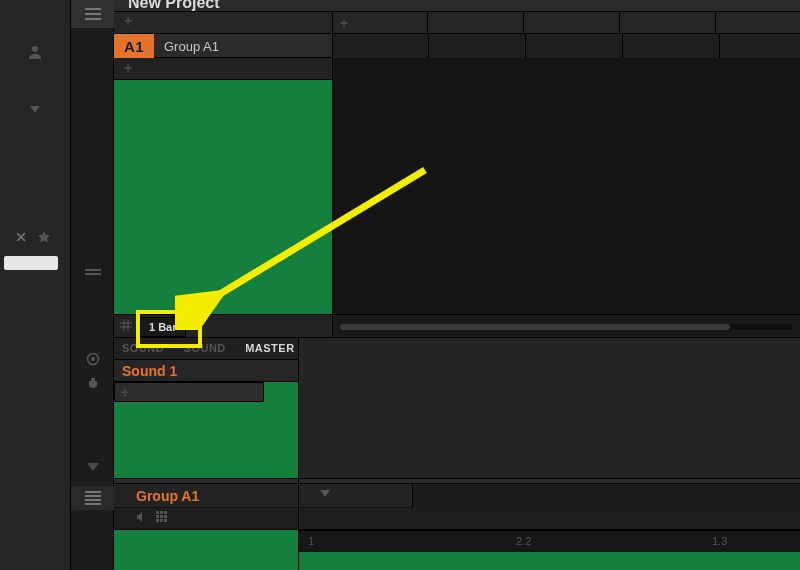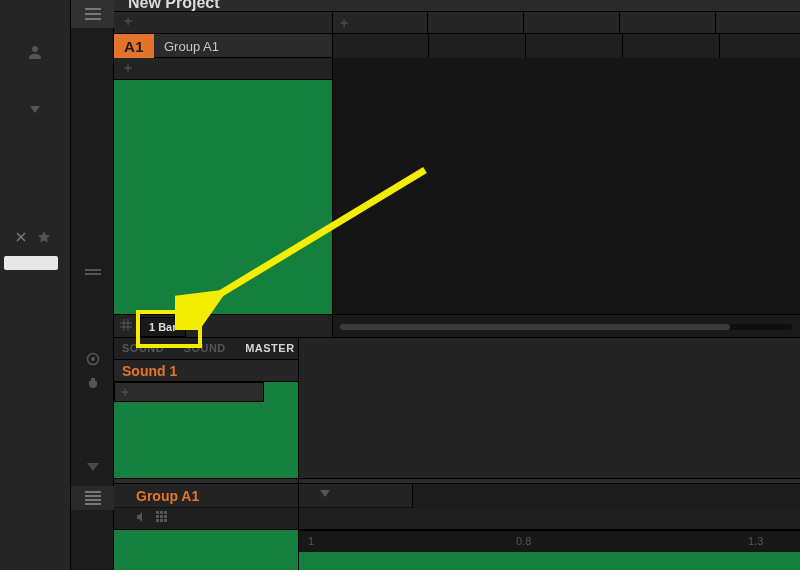--- a/index.html
+++ b/index.html
@@ -257,22 +257,22 @@
             <rect y="8" width="3" height="3"></rect>
             <rect x="4" y="8" width="3" height="3"></rect>
             <rect x="8" y="8" width="3" height="3"></rect>
           </g>
         </svg>
     </span>
   </div>
 
   <div id="timeline" class="panel">
     <span class="tick" style="left:10px">1</span>
-    <span class="tick" style="left:218px">0.8</span>
-    <span class="tick" style="left:450px">1.3</span>
+    <span class="tick" style="left:218px">2.2</span>
+    <span class="tick" style="left:414px">1.3</span>
   </div>
 
   <div class="divider-v" style="left:298px;top:338px;height:232px"></div>
 
   <div class="divider-v" style="left:332px;top:12px;height:326px"></div>
 
   <div id="hl"></div>
 
   <svg id="arrow" viewBox="0 0 260 170">
     <defs>

